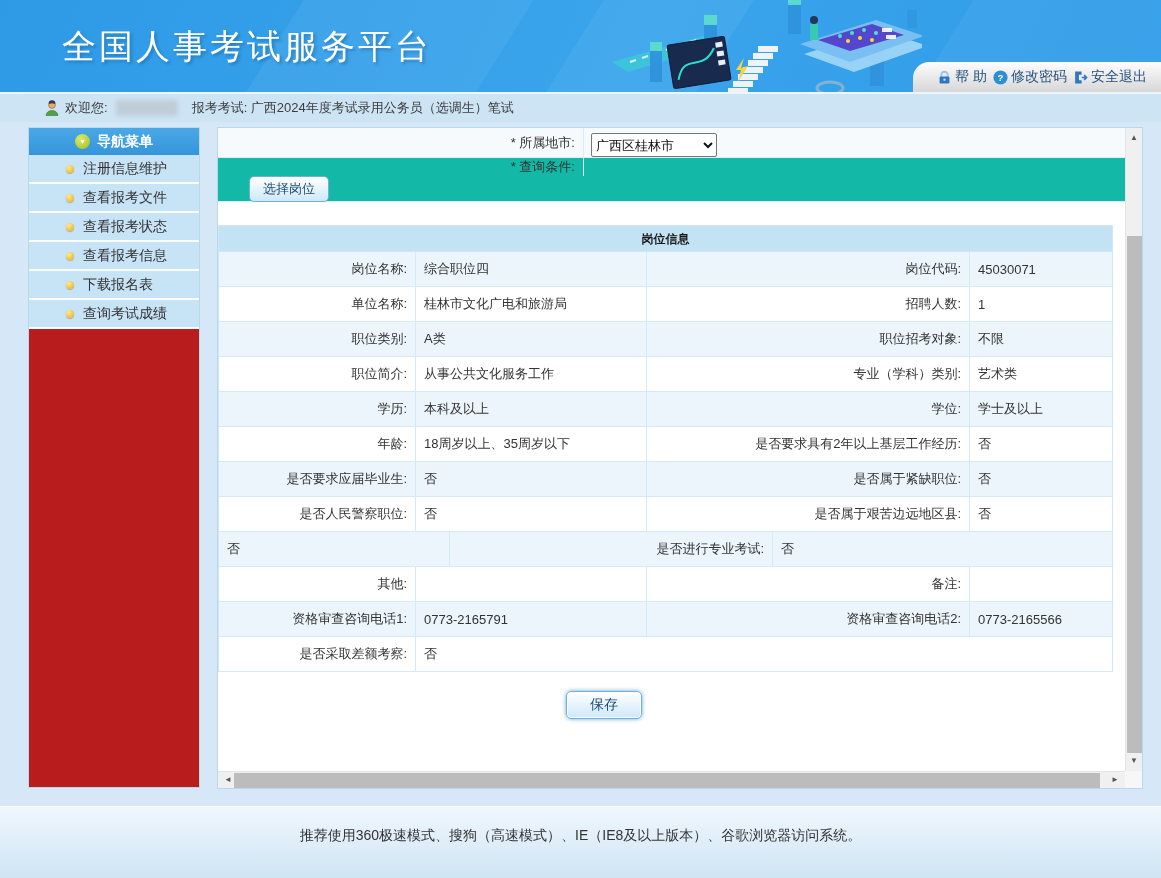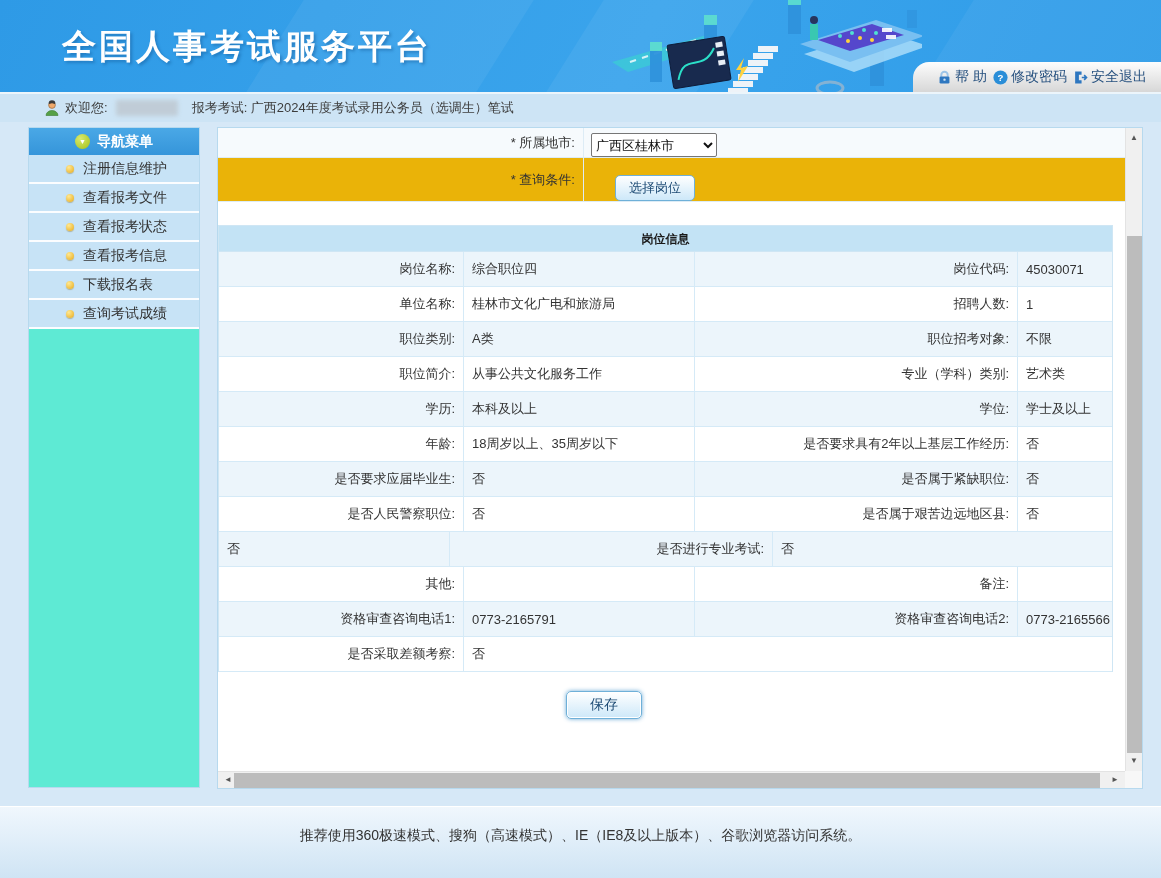--- a/index.html
+++ b/index.html
@@ -18,21 +18,21 @@
     position:absolute; left:0; top:0; width:1161px; height:92px;
     background:linear-gradient(115deg,#2e9ae6 0%,#3aa4ec 55%,#2f9ce8 100%);
     overflow:hidden;
   }
   .streak { position:absolute; background:rgba(255,255,255,.06); transform:skewX(-32deg); }
   .s1 { left:260px; top:-50px; width:230px; height:240px; }
   .s2 { left:560px; top:-50px; width:150px; height:240px; }
   .s3 { left:930px; top:-50px; width:260px; height:240px; background:rgba(255,255,255,.05); }
   .site-title {
     position:absolute; left:62px; top:24px;
-    font-size:34px; font-weight:bold; color:#ffffff; letter-spacing:3px;
+    font-size:34px; font-weight:normal; color:#ffffff; letter-spacing:3px;
     text-shadow:2px 2px 3px rgba(18,84,146,.45);
     white-space:nowrap;
   }
   .illu { position:absolute; left:612px; top:0; }
 
   .utility {
     position:absolute; right:0; bottom:0; height:30px;
     display:flex; align-items:center; gap:6px;
     padding:0 14px 0 24px;
     background:linear-gradient(#fdfdfd,#d7d7d7);
@@ -52,21 +52,21 @@
   .welcome .w-icon { margin-right:5px; display:flex; }
   .blurname {
     display:inline-block; width:62px; height:16px; margin:0 14px 0 8px;
     background:#bcc5cd; border-radius:2px; filter:blur(2px); opacity:.75;
   }
   .exam-info { }
 
   
   .sidebar {
     position:absolute; left:28px; top:127px; width:172px; height:661px;
-    background:#5eead4; border:1px solid #b7d9ee;
+    background:#b91c1c; border:1px solid #b7d9ee;
   }
   .nav-header {
     height:27px; background:linear-gradient(#4aa8e6,#3595da);
     color:#fff; font-size:14px; font-weight:bold;
     display:flex; align-items:center; justify-content:center; gap:7px;
   }
   .nav-caret {
     width:15px; height:15px; border-radius:50%;
     background:radial-gradient(circle at 35% 30%, #d9ea6d, #a3bf17);
     color:#fff; font-size:7px; line-height:15px; text-align:center;
@@ -93,21 +93,21 @@
 
   .form-row { display:flex; border-bottom:1px solid #ddecf6; }
   .form-row .f-label {
     width:366px; text-align:right; padding-right:8px;
     border-right:1px solid #ddecf6;
     font-size:13px; color:#333;
     display:flex; align-items:center; justify-content:flex-end;
   }
   .form-row .f-ctrl { flex:1; display:flex; align-items:flex-end; }
   .row-city { height:30px; background:#f6fafd; }
-  .row-query { height:44px; background:#eab308; }
+  .row-query { height:44px; background:#14b8a6;flex-direction:column; }
   .city-select {
     margin-left:7px; width:126px; height:24px;
     font-size:13px; font-family:inherit; color:#111;
     border:1px solid #767676; border-radius:2px; background:#fff;
   }
   .btn {
     border:1px solid #6fb0d8; border-radius:5px;
     background:linear-gradient(#ffffff,#cde8f9);
     color:#1c4a74; font-size:13px; font-family:inherit;
     cursor:pointer;
@@ -121,21 +121,21 @@
     border-bottom:1px solid #cfe6f4;
   }
   .trow { display:flex; height:35px; border-bottom:1px solid #d5eaf7; background:#fff; }
   .trow:nth-child(even) { background:#ecf5fb; }
   .trow .c {
     display:flex; align-items:center; font-size:13px; color:#333;
     border-right:1px solid #d5eaf7; height:100%;
   }
   .trow .lab { justify-content:flex-end; text-align:right; padding-right:8px; }
   .trow .val { justify-content:flex-start; padding-left:8px; }
-  .w-l1 { width:197px;margin-left:48px; } .w-v1 { width:231px; } .w-l2 { width:323px; }
+  .w-l1 { width:197px; } .w-v1 { width:231px; } .w-l2 { width:323px; }
   .w-v2 { flex:1; border-right:none !important; }
   .w-span { flex:1; border-right:none !important; }
 
   .save-wrap { margin-top:19px; padding-left:348px; }
   .btn-save {
     height:28px; padding:0 23px; font-size:14px;
     box-shadow:0 0 4px rgba(90,160,210,.9), inset 0 0 0 1px #fff;
   }
 
   

